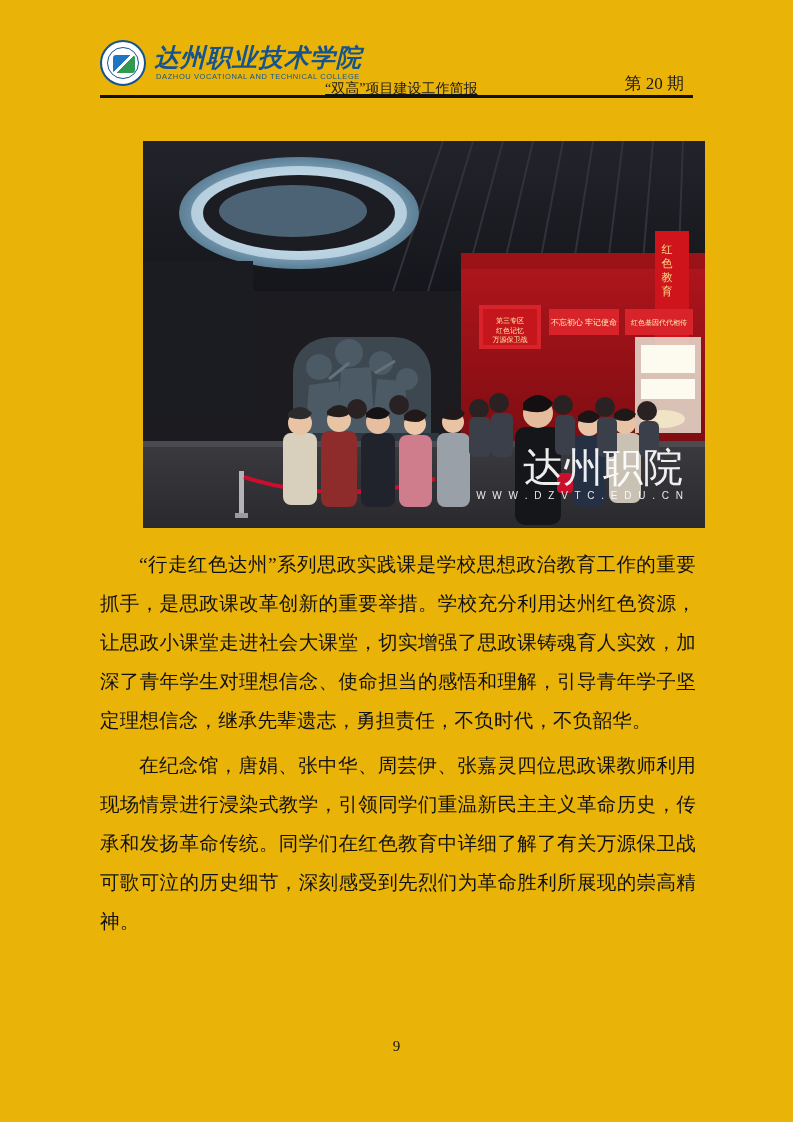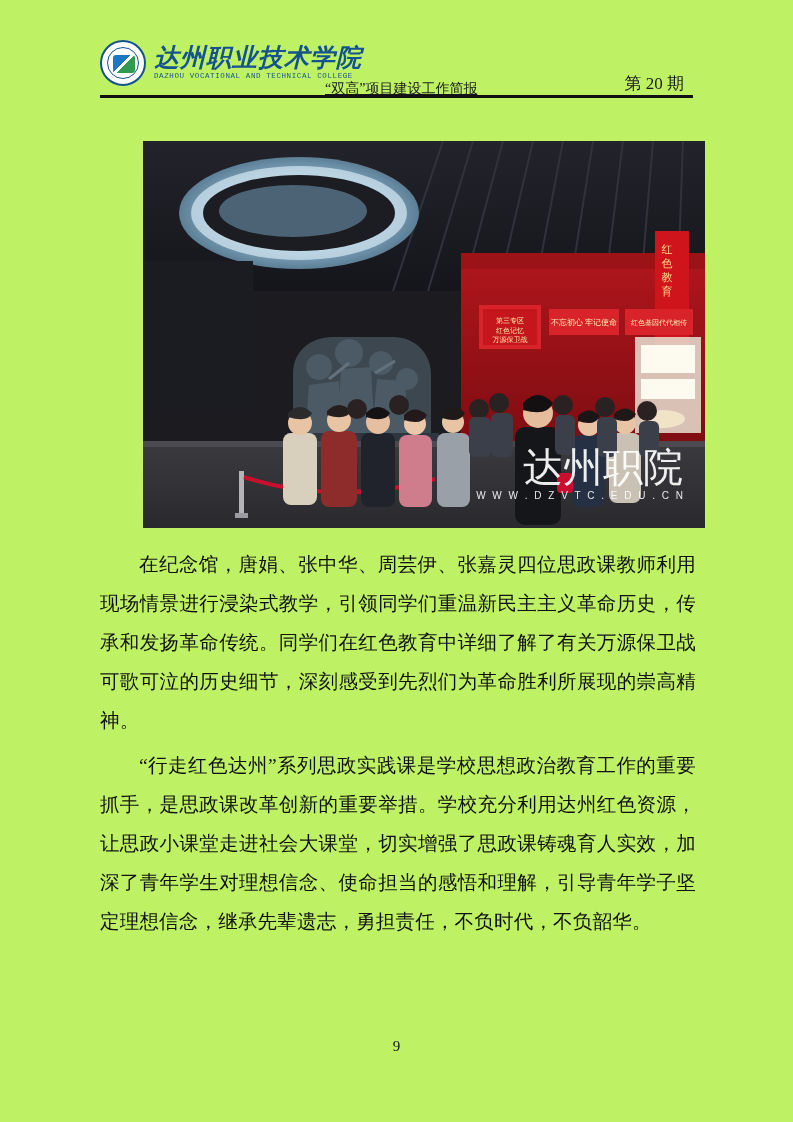--- a/index.html
+++ b/index.html
@@ -7,21 +7,21 @@
     padding: 0;
     background: #c8c8c8;
   }
   body {
     font-family: "Liberation Serif", serif;
   }
   .page {
     position: relative;
     width: 793px;
     height: 1122px;
-    background: #bef264;
+    background: #eab308;
     margin: 0 auto;
     overflow: hidden;
     box-sizing: border-box;
   }
 
   
   .header {
     position: absolute;
     left: 100px;
     top: 40px;
@@ -71,26 +71,27 @@
   .logo-cn {
     font-family: "Liberation Serif", serif;
     font-size: 25px;
     color: #14538f;
     font-weight: bold;
     letter-spacing: 1px;
     font-style: italic;
     white-space: nowrap;
   }
   .logo-en {
-    font-family: Liberation Mono, monospace;
+    font-family: Liberation Sans, sans-serif;
     font-size: 7.5px;
     color: #14538f;
     letter-spacing: 0.6px;
     white-space: nowrap;
     margin-top: 2px;
+    text-align: center;
   }
 
   .header-title {
     position: absolute;
     left: 225px;
     top: 40px;
     font-size: 14px;
     color: #1a1a1a;
     white-space: nowrap;
     font-family: "Liberation Serif", serif;
@@ -337,19 +338,19 @@
       </g>
 
       <text x="540" y="340" text-anchor="end" font-family="Liberation Serif, serif" font-size="40" fill="#ffffff" opacity="0.92">达州职院</text>
       <text x="540" y="340" text-anchor="end" font-family="Liberation Serif, serif" font-size="40" fill="#ffffff" opacity="0">x</text>
       <text x="542" y="358" text-anchor="end" font-family="Liberation Sans, sans-serif" font-size="10" fill="#ffffff" opacity="0.9" letter-spacing="2">W W W . D Z V T C . E D U . C N</text>
     </svg>
     <div style="position:absolute;left:0;top:0;width:0;height:0;overflow:hidden">达州职院新闻</div>
   </div>
 
   <div class="body-text">
+    <p class="para">“行走红色达州”系列思政实践课是学校思想政治教育工作的重要抓手，是思政课改革创新的重要举措。学校充分利用达州红色资源，让思政小课堂走进社会大课堂，切实增强了思政课铸魂育人实效，加深了青年学生对理想信念、使命担当的感悟和理解，引导青年学子坚定理想信念，继承先辈遗志，勇担责任，不负时代，不负韶华。</p>
     <p class="para">在纪念馆，唐娟、张中华、周芸伊、张嘉灵四位思政课教师利用现场情景进行浸染式教学，引领同学们重温新民主主义革命历史，传承和发扬革命传统。同学们在红色教育中详细了解了有关万源保卫战可歌可泣的历史细节，深刻感受到先烈们为革命胜利所展现的崇高精神。</p>
-    <p class="para">“行走红色达州”系列思政实践课是学校思想政治教育工作的重要抓手，是思政课改革创新的重要举措。学校充分利用达州红色资源，让思政小课堂走进社会大课堂，切实增强了思政课铸魂育人实效，加深了青年学生对理想信念、使命担当的感悟和理解，引导青年学子坚定理想信念，继承先辈遗志，勇担责任，不负时代，不负韶华。</p>
   </div>
 
   <div class="page-number">9</div>
 
 </div>
 
 </body></html>

